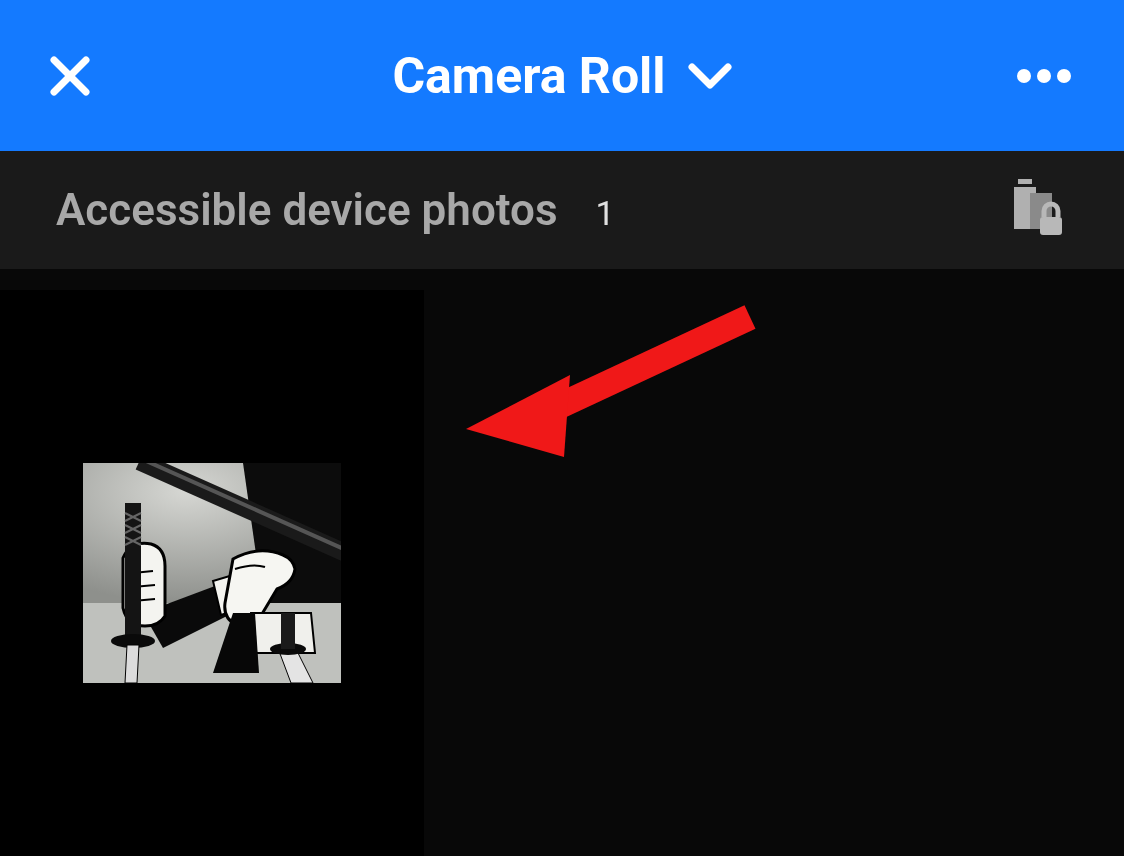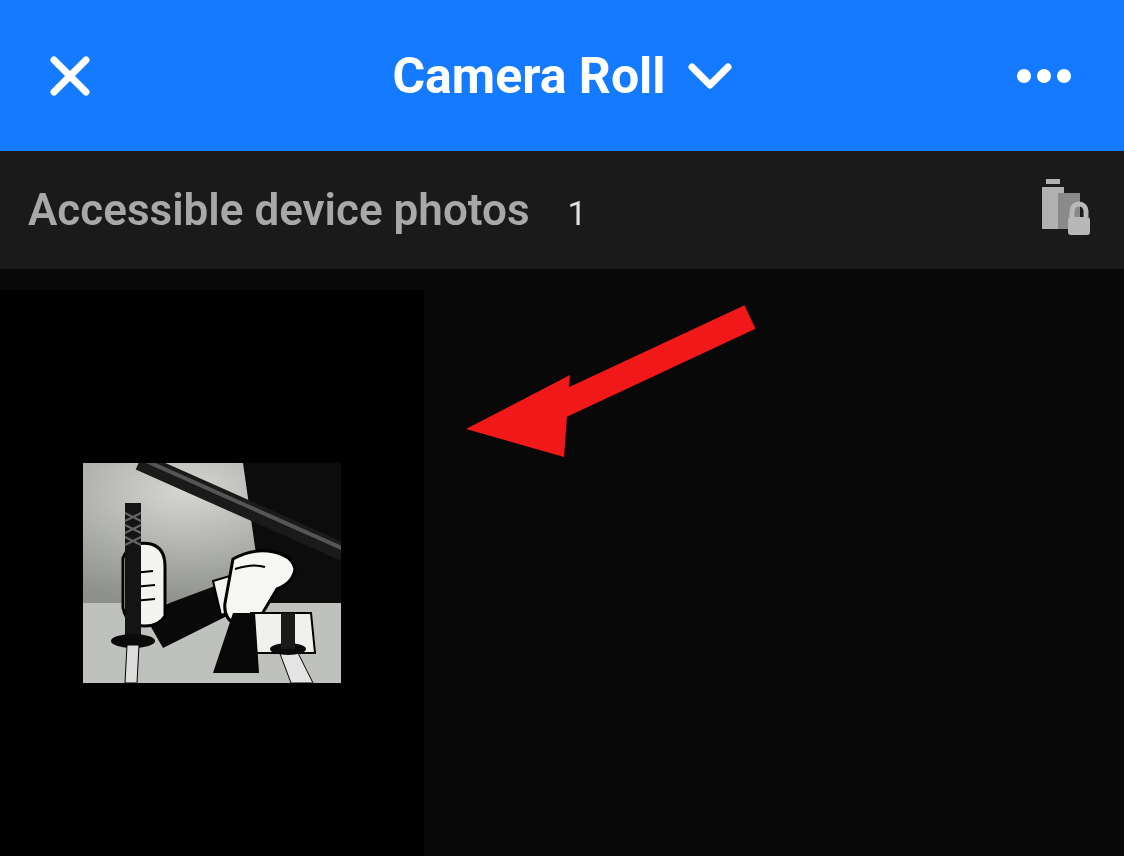--- a/index.html
+++ b/index.html
@@ -37,21 +37,21 @@
   .more-btn {
     width: 80px; height: 60px;
     display: flex; align-items: center; justify-content: center;
     cursor: pointer;
   }
   .subheader {
     height: 118px;
     background: #1a1a1a;
     display: flex;
     align-items: center;
-    padding: 0 28px;
+    padding: 0 56px;
     justify-content: space-between;
   }
   .subheader-left {
     display: flex;
     align-items: baseline;
     gap: 38px;
   }
   .subtitle {
     color: #a8a8a8;
     font-size: 44px;

